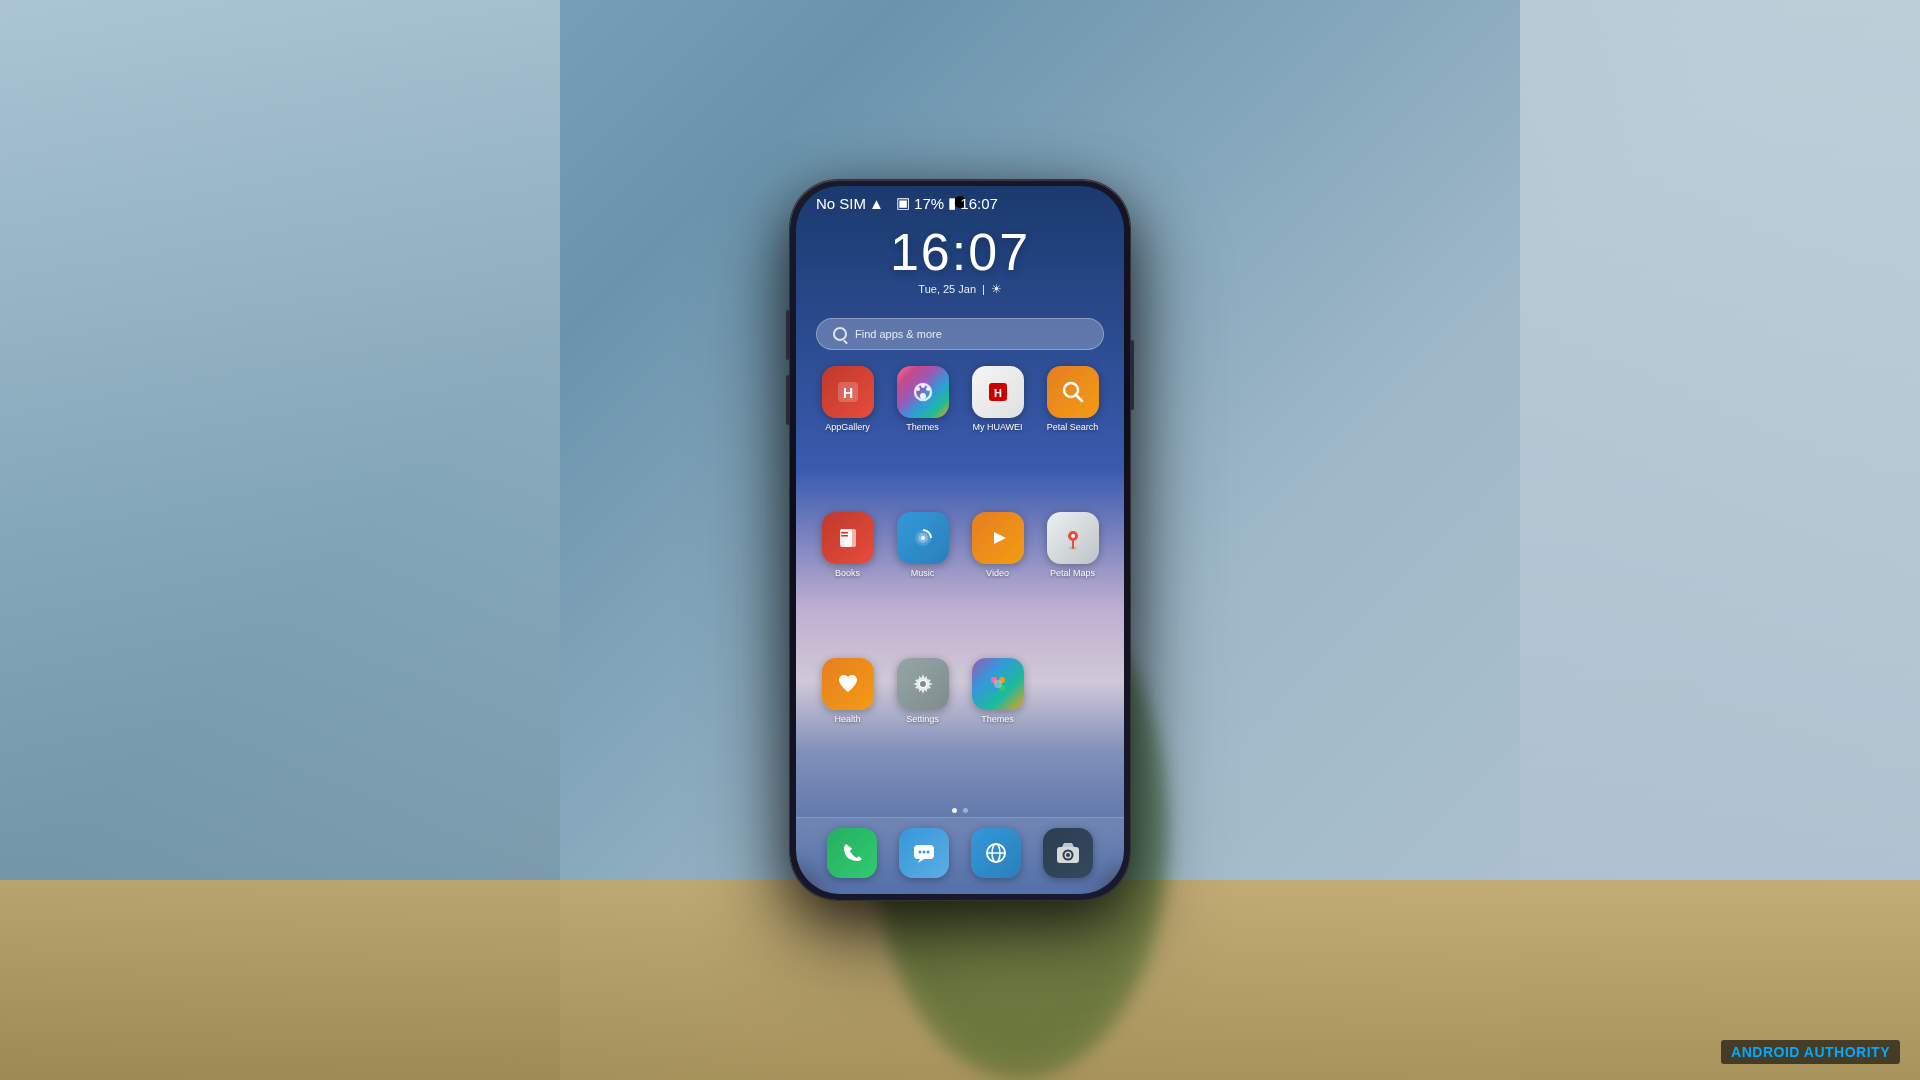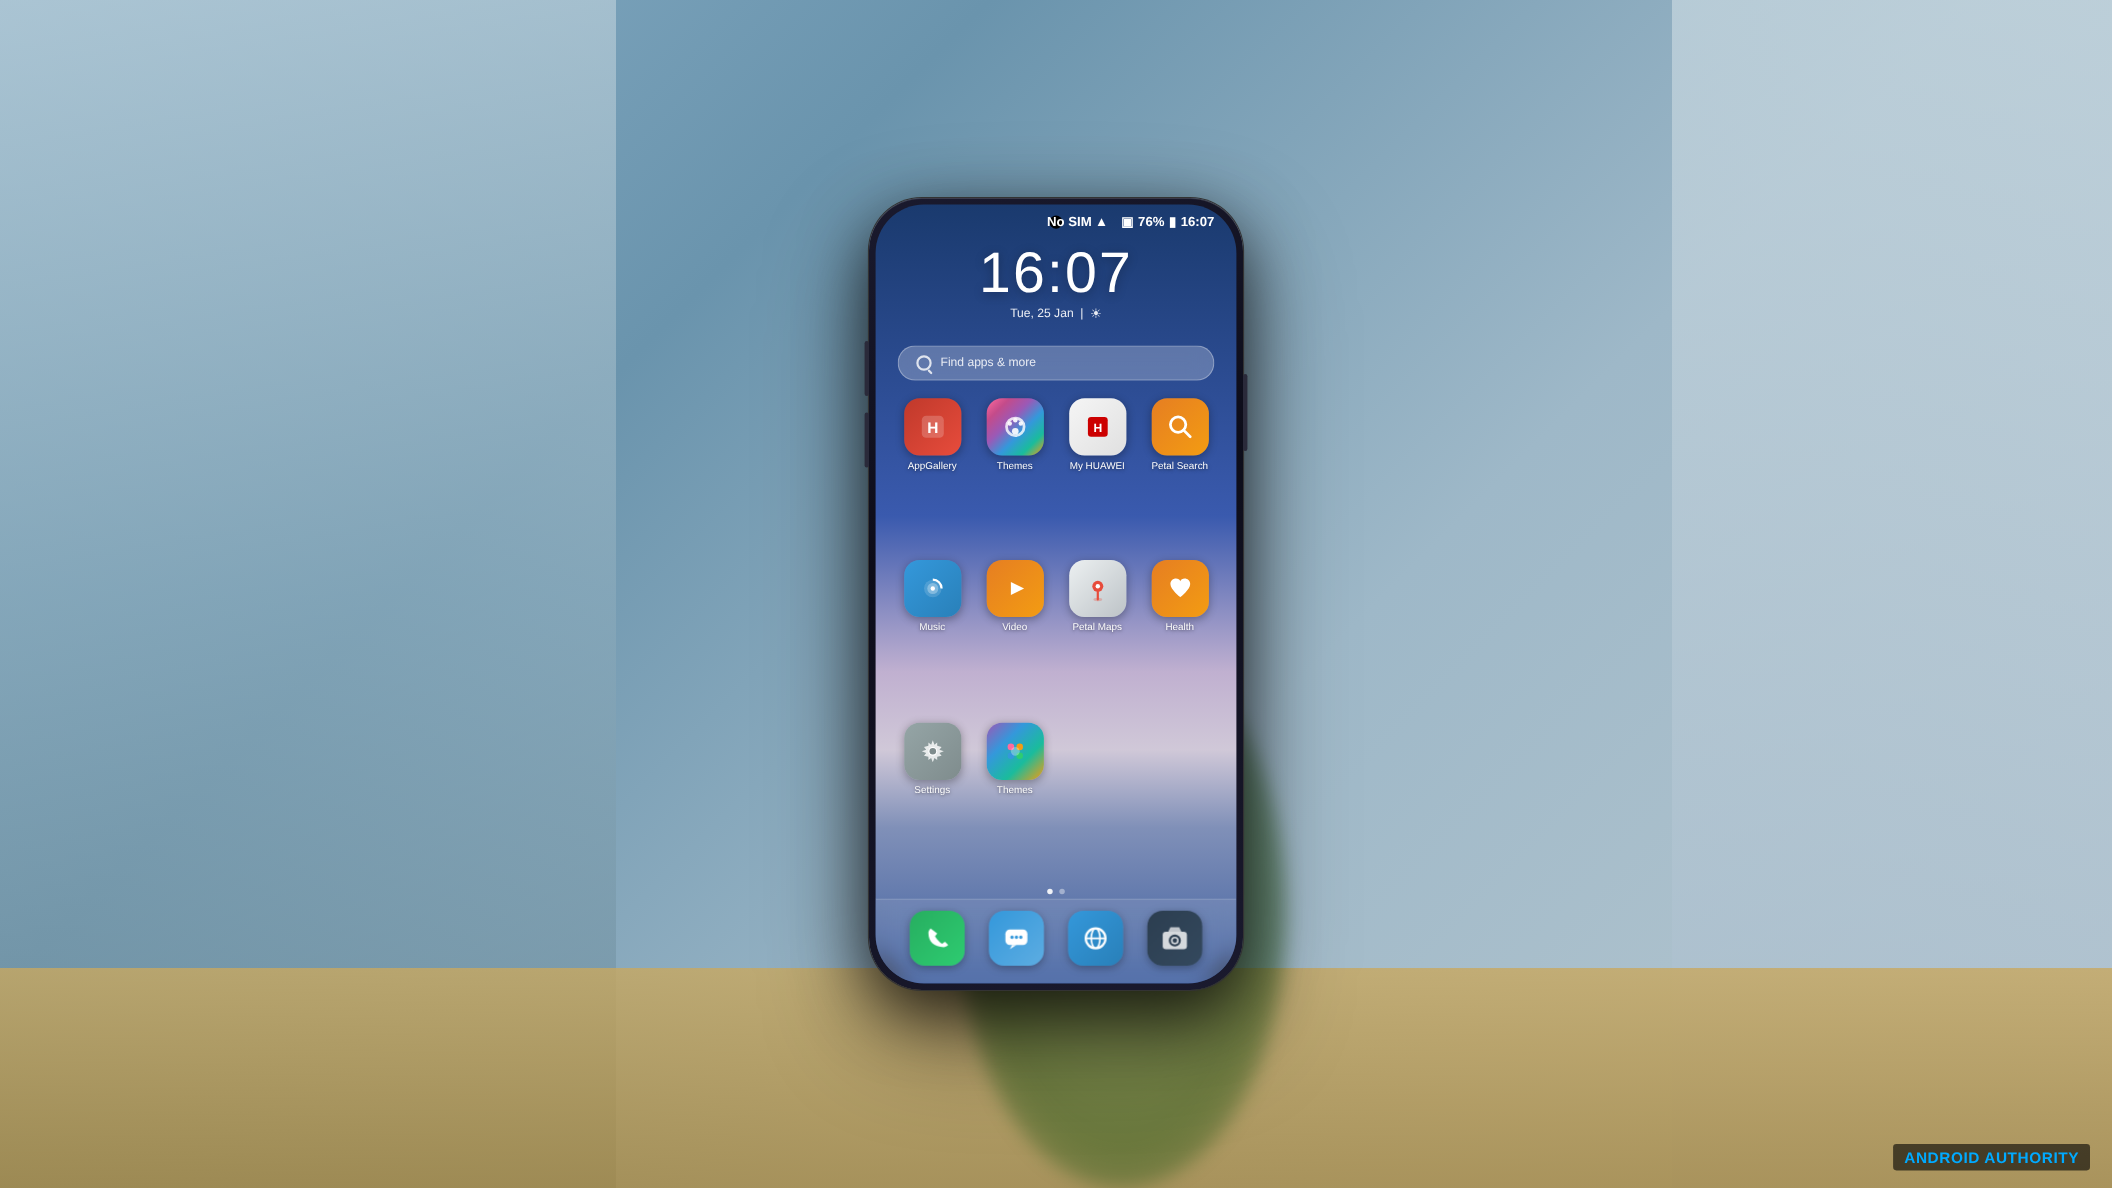--- a/index.html
+++ b/index.html
@@ -119,28 +119,28 @@
       overflow: hidden;
       background: linear-gradient(180deg, #1a3a6e 0%, #2a4a8e 20%, #3a5aae 40%, #c0b0d0 60%, #d0c8d8 70%, #8090b8 80%, #4060a0 100%);
       position: relative;
       display: flex;
       flex-direction: column;
     }
 
     
     .status-bar {
       display: flex;
-      justify-content: flex-end;
+      justify-content: flex-start;
       align-items: center;
       padding: 8px 20px 4px;
       position: relative;
       z-index: 20;
       color: white;
-      font-size: 12px;
-      font-weight: 700;
+      font-size: 15px;
+      font-weight: 400;
     }
     .status-left {
       display: flex;
       align-items: center;
       gap: 3px;
     }
     .status-right {
       display: flex;
       align-items: center;
       gap: 4px;
@@ -356,21 +356,21 @@
       <div class="camera-hole"></div>
 
       <div class="status-bar">
         <div class="status-left">
           <span>No SIM</span>
           <span>▲</span>
         </div>
         <div style="width:12px"></div>
         <div class="status-right">
           <span>▣</span>
-          <span>76%</span>
+          <span>17%</span>
           <span>▮</span>
           <span>16:07</span>
         </div>
       </div>
 
       <div class="clock-area">
         <div class="clock-time">16:07</div>
         <div class="clock-date">
           <span>Tue, 25 Jan</span>
           <span>|</span>
@@ -424,20 +424,31 @@
             <div class="app-icon icon-petalsearch">
               <svg viewBox="0 0 28 28" fill="none">
                 <circle cx="12" cy="12" r="7" stroke="white" stroke-width="2.5" fill="none"></circle>
                 <line x1="17" y1="17" x2="23" y2="23" stroke="white" stroke-width="2.5" stroke-linecap="round"></line>
               </svg>
             </div>
             <span class="app-label">Petal Search</span>
           </div>
 
 
+          <div class="app-item">
+            <div class="app-icon icon-books">
+              <svg viewBox="0 0 28 28" fill="none">
+                <rect x="6" y="5" width="12" height="18" rx="2" fill="white" opacity="0.9"></rect>
+                <rect x="10" y="5" width="12" height="18" rx="2" fill="white" opacity="0.6"></rect>
+                <rect x="7" y="8" width="7" height="1.5" rx="0.5" fill="#c0392b"></rect>
+                <rect x="7" y="11" width="7" height="1.5" rx="0.5" fill="#c0392b"></rect>
+              </svg>
+            </div>
+            <span class="app-label">Books</span>
+          </div>
 
           <div class="app-item">
             <div class="app-icon icon-music">
               <svg viewBox="0 0 28 28" fill="none">
                 <circle cx="14" cy="14" r="8" fill="white" opacity="0.15"></circle>
                 <circle cx="14" cy="14" r="5" fill="white" opacity="0.3"></circle>
                 <circle cx="14" cy="14" r="2" fill="white"></circle>
                 <path d="M14 6 A8 8 0 0 1 22 14" stroke="white" stroke-width="2" fill="none"></path>
               </svg>
             </div>

